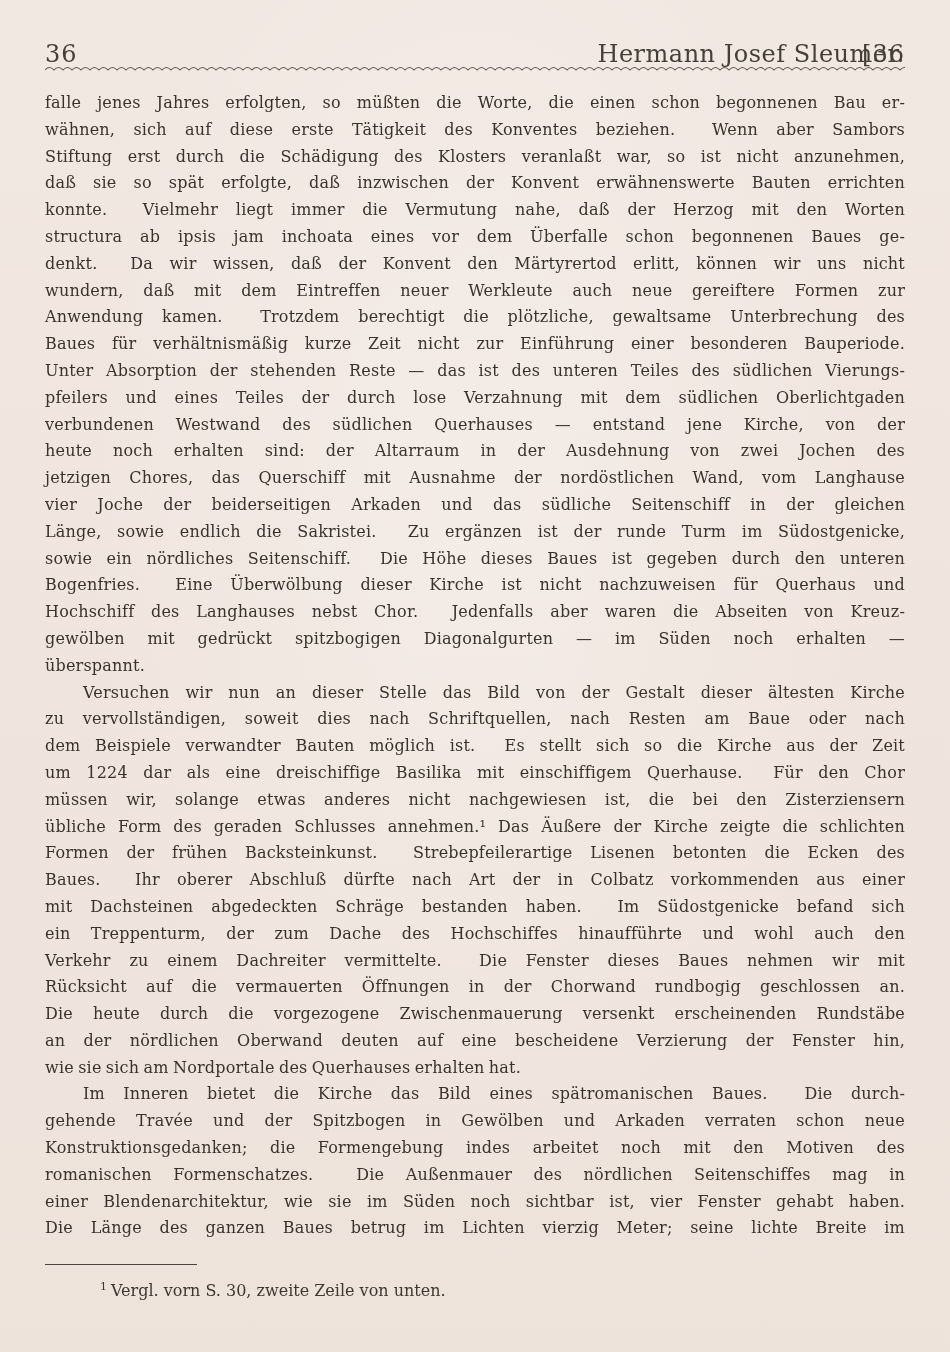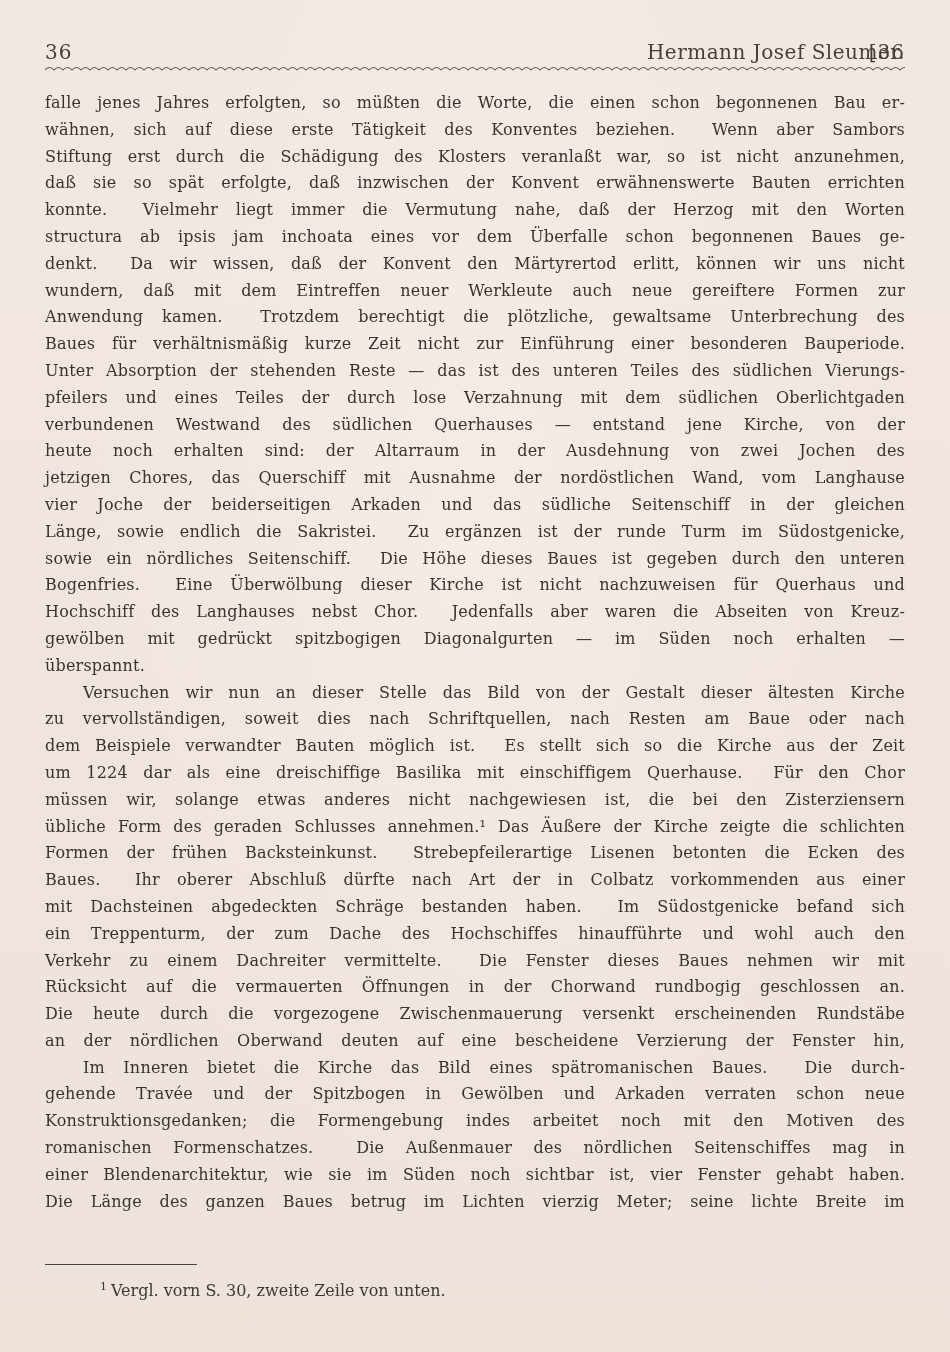--- a/index.html
+++ b/index.html
@@ -14,21 +14,21 @@
     width: 950px; height: 1352px;
     background: var(--paper, #f0e5de);
     background-image: radial-gradient(ellipse at 50% 40%, rgba(255,255,255,0.25) 0%, rgba(255,255,255,0) 60%),
                       linear-gradient(180deg, #f2e8e2 0%, #f0e5de 50%, #eee3db 100%);
     color: var(--ink, #3a332c);
   }
   .header {
     position: absolute;
     top: 40px; left: 45px; right: 45px;
     height: 26px;
-    font-size: 20px;
+    font-size: 24px;
     color: #453f38;
   }
   .pageno-left  { position: absolute; left: 0; top: 0; letter-spacing: 1px; }
   .pageno-right { position: absolute; right: 0; top: 0; letter-spacing: 1px; }
   .running-title {
     position: absolute; left: 0; right: 0; top: 0;
     text-align: right;
     letter-spacing: 0.5px;
   }
   .wavy-rule {
@@ -115,20 +115,21 @@
       <div class="line">müssen wir, solange etwas anderes nicht nachgewiesen ist, die bei den Zisterziensern</div>
       <div class="line">übliche Form des geraden Schlusses annehmen.¹ Das Äußere der Kirche zeigte die schlichten</div>
       <div class="line">Formen der frühen Backsteinkunst.  Strebepfeilerartige Lisenen betonten die Ecken des</div>
       <div class="line">Baues.  Ihr oberer Abschluß dürfte nach Art der in Colbatz vorkommenden aus einer</div>
       <div class="line">mit Dachsteinen abgedeckten Schräge bestanden haben.  Im Südostgenicke befand sich</div>
       <div class="line">ein Treppenturm, der zum Dache des Hochschiffes hinaufführte und wohl auch den</div>
       <div class="line">Verkehr zu einem Dachreiter vermittelte.  Die Fenster dieses Baues nehmen wir mit</div>
       <div class="line">Rücksicht auf die vermauerten Öffnungen in der Chorwand rundbogig geschlossen an.</div>
       <div class="line">Die heute durch die vorgezogene Zwischenmauerung versenkt erscheinenden Rundstäbe</div>
       <div class="line">an der nördlichen Oberwand deuten auf eine bescheidene Verzierung der Fenster hin,</div>
+      <div class="line endline">wie sie sich am Nordportale des Querhauses erhalten hat.</div>
       <div class="line indent">Im Inneren bietet die Kirche das Bild eines spätromanischen Baues.  Die durch-</div>
       <div class="line">gehende Travée und der Spitzbogen in Gewölben und Arkaden verraten schon neue</div>
       <div class="line">Konstruktionsgedanken; die Formengebung indes arbeitet noch mit den Motiven des</div>
       <div class="line">romanischen Formenschatzes.  Die Außenmauer des nördlichen Seitenschiffes mag in</div>
       <div class="line">einer Blendenarchitektur, wie sie im Süden noch sichtbar ist, vier Fenster gehabt haben.</div>
       <div class="line">Die Länge des ganzen Baues betrug im Lichten vierzig Meter; seine lichte Breite im</div>
     </div>
 
   <div class="footnote-rule"></div>
 

